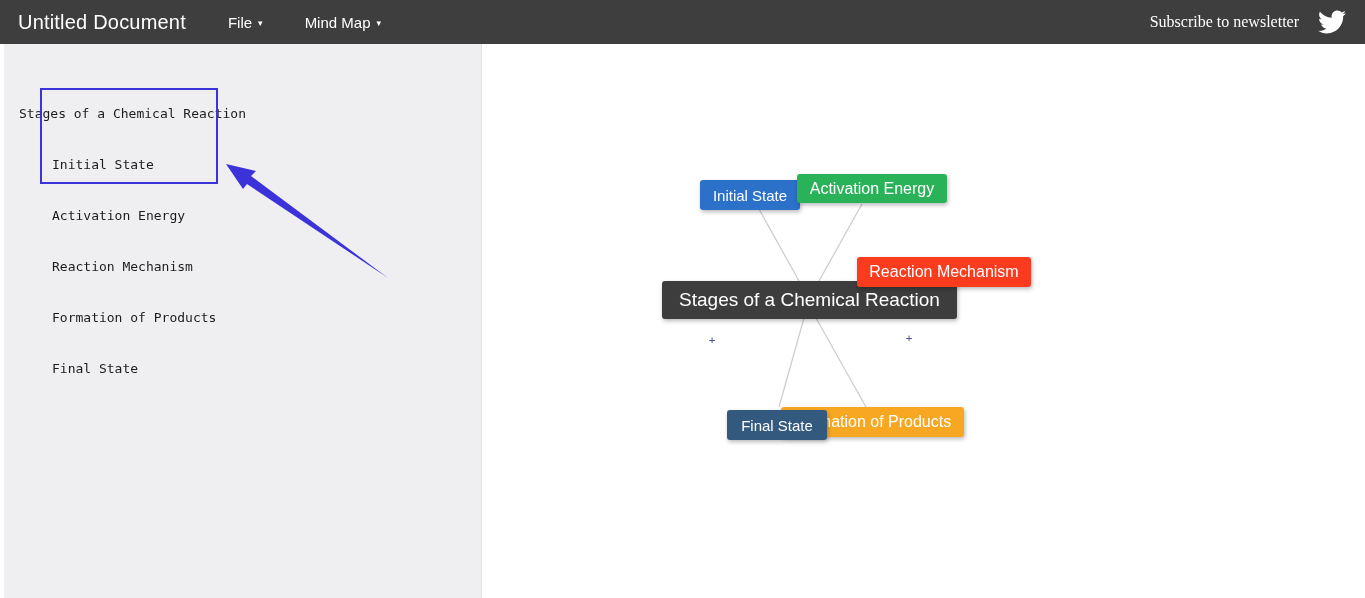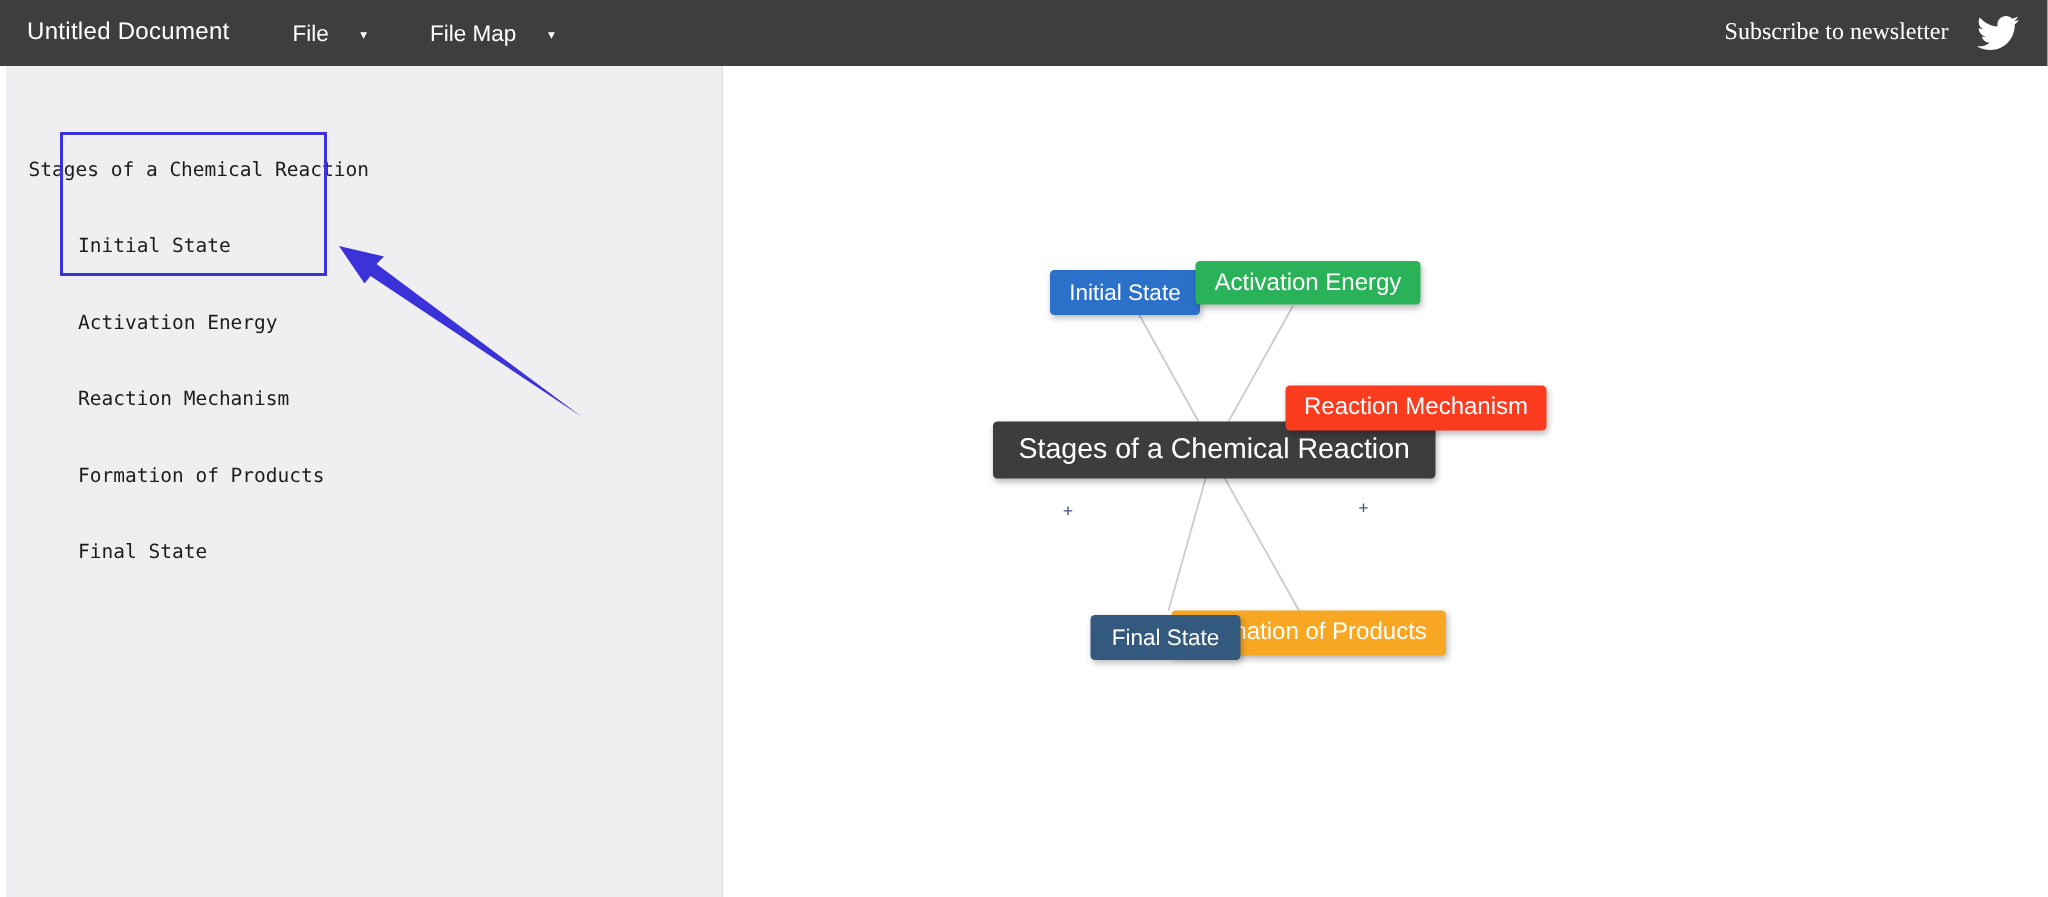--- a/index.html
+++ b/index.html
@@ -4,22 +4,22 @@
 <style>
   * { margin:0; padding:0; box-sizing:border-box; }
   html,body { width:1365px; height:598px; overflow:hidden; }
   body { font-family:"Liberation Sans", sans-serif; background:#ffffff; }
 
   
   .topbar {
     position:absolute; left:0; top:0; width:1365px; height:44px;
     background:#3e3e3e; display:flex; align-items:center; color:#ffffff;
   }
-  .doc-title { font-size:16px; margin-left:18px; letter-spacing:0.2px; cursor:default; }
-  .menu { font-size:15px; margin-left:42px; display:flex; align-items:center; gap:21px; cursor:pointer; }
+  .doc-title { font-size:20px; margin-left:18px; letter-spacing:0.2px; cursor:default; }
+  .menu { font-size:15px; margin-left:42px; display:flex; align-items:center; gap:6px; cursor:pointer; }
   .menu .caret { font-size:9px; position:relative; top:1px; }
   .topbar-right { margin-left:auto; display:flex; align-items:center;font-family:Liberation Serif, serif; }
   .subscribe { font-size:16px; cursor:pointer; }
   .twitter { width:36px; height:30px; margin:0 14px 0 16px; cursor:pointer; display:flex; align-items:center; }
   .twitter svg { width:34px; height:28px; fill:#ffffff; }
 
   
   .main { position:absolute; left:4px; top:44px; width:1365px; height:408px; }
 
   .sidebar {
@@ -67,21 +67,21 @@
 </head>
 <body>
 
 <div class="topbar" style="background: rgb(62, 62, 62);">
   <div class="doc-title">Untitled Document</div>
   <div class="menu">
     <span>File</span>
     <span class="caret">▾</span>
   </div>
   <div class="menu">
-    <span>File Map</span>
+    <span>Mind Map</span>
     <span class="caret">▾</span>
   </div>
   <div class="topbar-right">
     <div class="subscribe">Subscribe to newsletter</div>
     <div class="twitter">
       <svg viewBox="0 0 24 24" aria-hidden="true">
           <path d="M23.954 4.569c-.885.389-1.83.654-2.825.775 1.014-.611 1.794-1.574 2.163-2.723-.951.555-2.005.959-3.127 1.184-.896-.959-2.173-1.559-3.591-1.559-2.717 0-4.92 2.203-4.92 4.917 0 .39.045.765.127 1.124C7.691 8.094 4.066 6.13 1.64 3.161c-.427.722-.666 1.561-.666 2.475 0 1.71.87 3.213 2.188 4.096-.807-.026-1.566-.248-2.228-.616v.061c0 2.385 1.693 4.374 3.946 4.827-.413.111-.849.171-1.296.171-.314 0-.615-.03-.916-.086.631 1.953 2.445 3.377 4.604 3.417-1.68 1.319-3.809 2.105-6.102 2.105-.39 0-.779-.023-1.17-.067 2.189 1.394 4.768 2.209 7.557 2.209 9.054 0 13.999-7.496 13.999-13.986 0-.209 0-.42-.015-.63.961-.689 1.8-1.56 2.46-2.548l-.047-.02z"></path>
         </svg>
     </div>
   </div>

